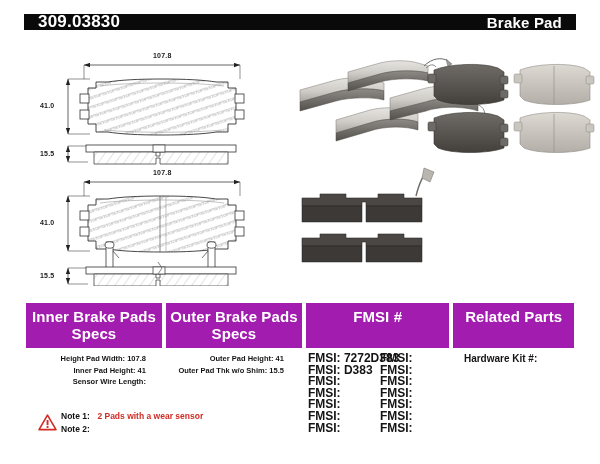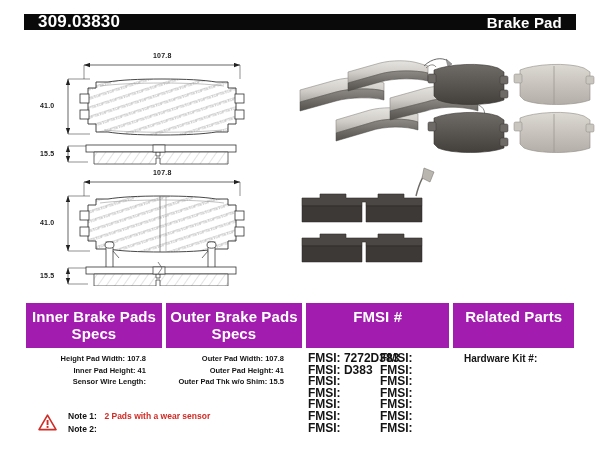--- a/index.html
+++ b/index.html
@@ -135,21 +135,21 @@
     white-space: nowrap;
   }
 
   
   .notes {
     position: absolute;
     left: 38px;
     top: 410px;
     display: flex;
     align-items: flex-start;
-    gap: 11px;
+    gap: 4px;
   }
   .warn-icon { margin-top: 4px; }
   .notes-text { line-height: 13px; }
   .note-line {
     font-size: 8.5px;
     font-weight: bold;
     color: #111;
     white-space: nowrap;
   }
   .note-label { display: inline-block; min-width: 34px; }
@@ -422,24 +422,20 @@
         <span class="val">41</span>
       </div>
       <div class="spec-line">
         <span>Sensor Wire Length:</span>
         <span class="val"></span>
       </div>
     </div>
 
     <div class="spec-body-cell col-outer">
       <div class="spec-line">
-        <span>Outer Pad Width:</span>
-        <span class="val">107.8</span>
-      </div>
-      <div class="spec-line">
         <span>Outer Pad Height:</span>
         <span class="val">41</span>
       </div>
       <div class="spec-line">
         <span>Outer Pad Thk w/o Shim:</span>
         <span class="val">15.5</span>
       </div>
     </div>
 
     <div class="spec-body-cell col-fmsi">

